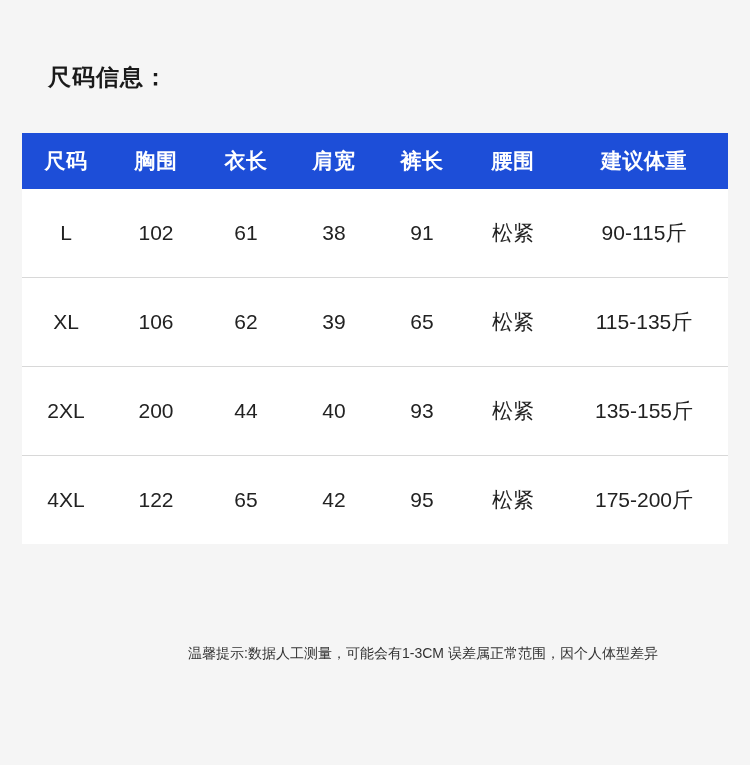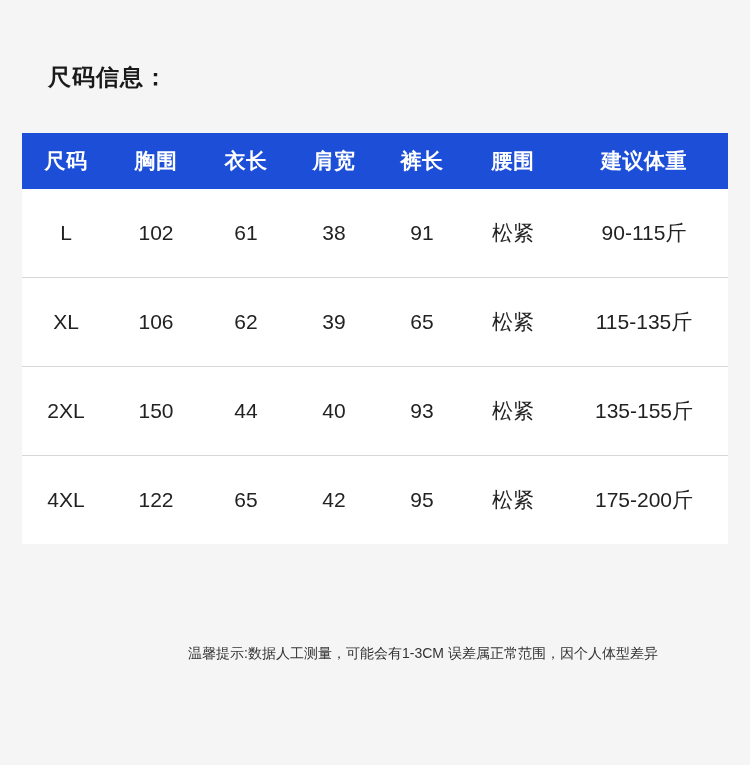--- a/index.html
+++ b/index.html
@@ -134,21 +134,21 @@
           <td>XL</td>
           <td>106</td>
           <td>62</td>
           <td>39</td>
           <td>65</td>
           <td>松紧</td>
           <td>115-135斤</td>
         </tr>
         <tr>
           <td>2XL</td>
-          <td>150</td>
+          <td>200</td>
           <td>44</td>
           <td>40</td>
           <td>93</td>
           <td>松紧</td>
           <td>135-155斤</td>
         </tr>
         <tr>
           <td>4XL</td>
           <td>122</td>
           <td>65</td>

